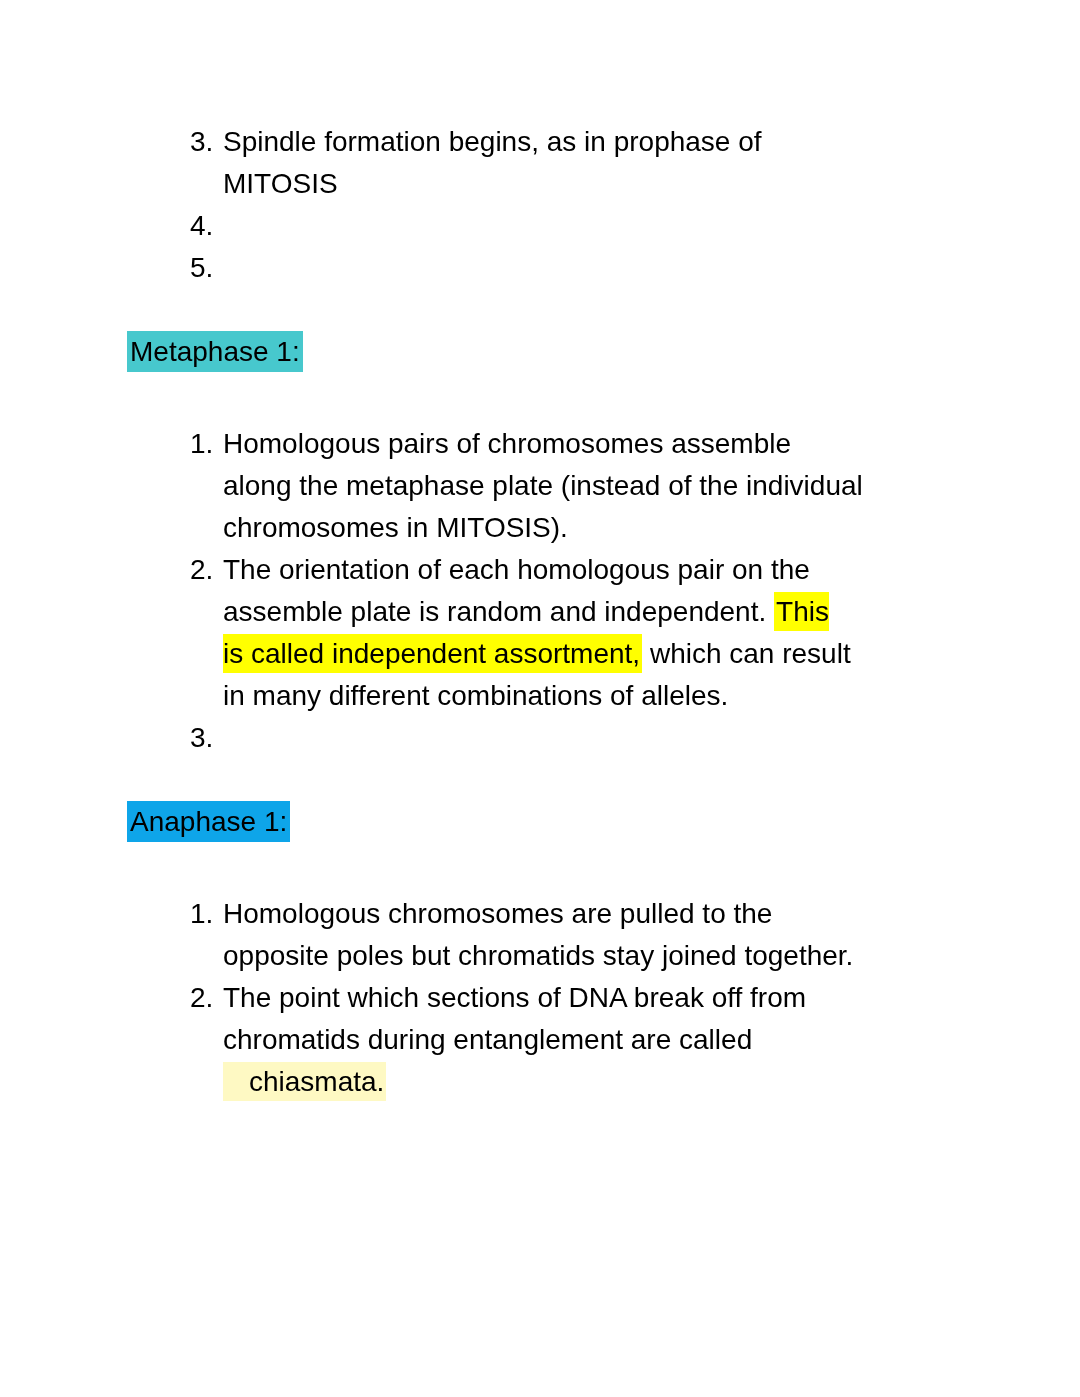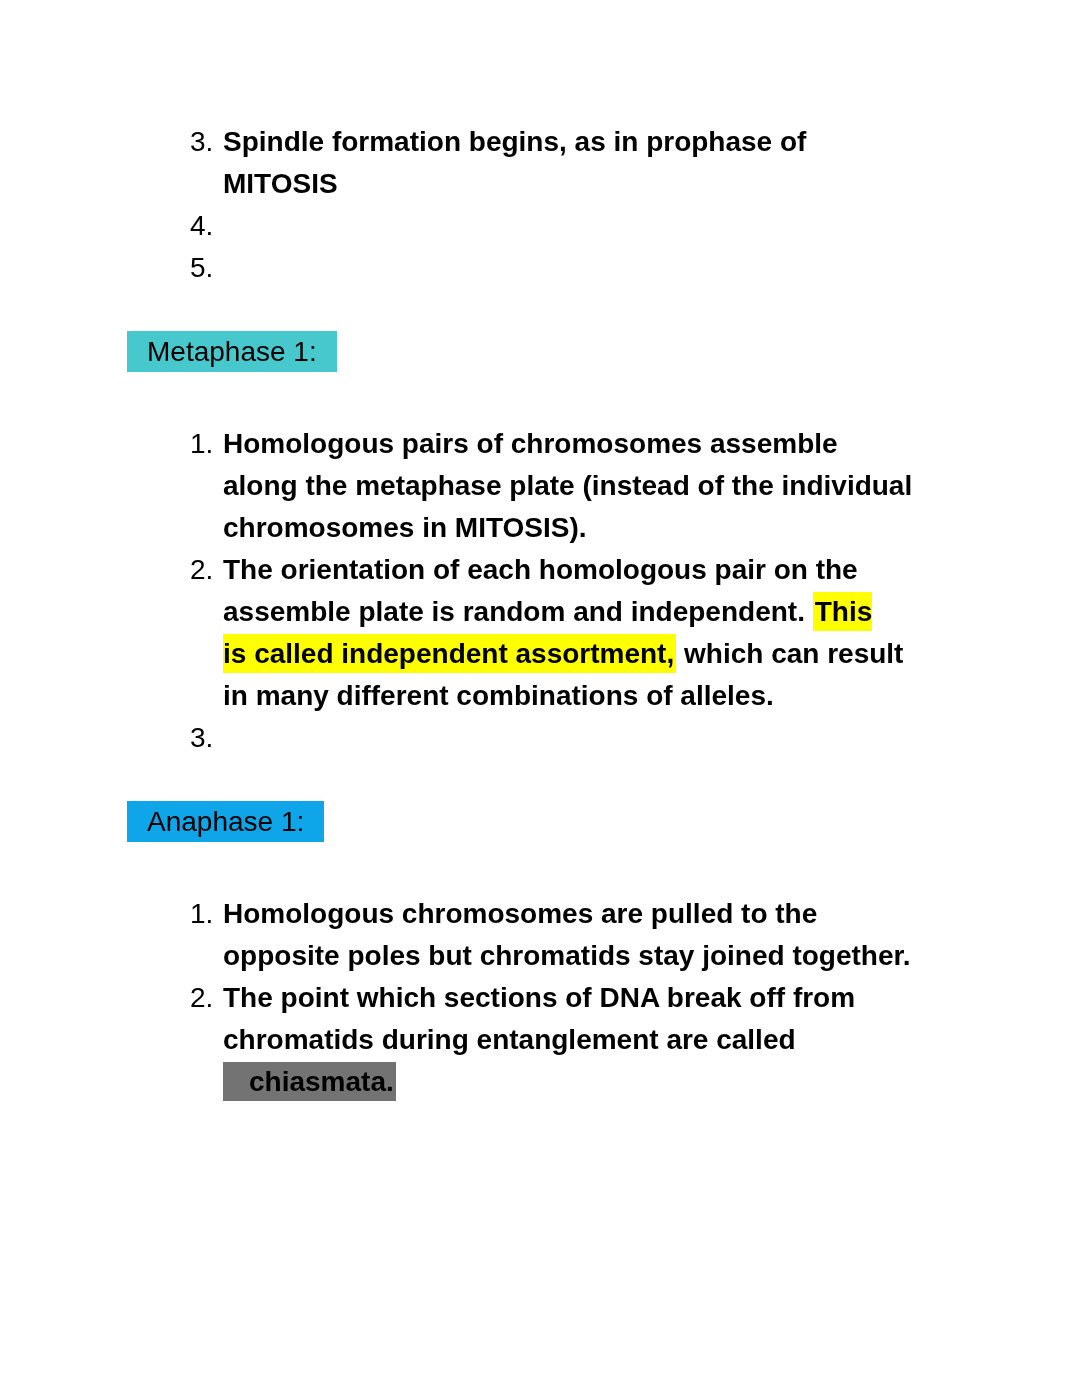--- a/index.html
+++ b/index.html
@@ -12,25 +12,25 @@
     line-height: 42px;
     color: #000000;
     overflow: hidden;
   }
   .doc {
     padding: 121px 20px 0 127px;
     box-sizing: border-box;
     width: 1080px;
   }
   .heading { margin: 42px 0 50px 0; }
-  .hl { padding: 5px 20px; }
+  .hl { padding: 5px 3px; }
   .list { padding-left: 63px; }
   .list-item { display: flex; align-items: flex-start; }
   .item-number { flex: 0 0 33px; }
-  .item-text { white-space: pre-line; font-weight: bold; }
+  .item-text { white-space: pre-line; }
   .hl-inline { padding: 4px 2px; }
 </style>
 </head>
 <body style="background: rgb(255, 255, 255); color: rgb(0, 0, 0);">
 
 <div class="doc" id="doc">
     <div class="list">
       <div class="list-item">
         <div class="item-number">3.</div>
         <div class="item-text"><span>Spindle formation begins, as in prophase of
@@ -66,16 +66,16 @@
     <div class="list">
       <div class="list-item">
         <div class="item-number">1.</div>
         <div class="item-text"><span>Homologous chromosomes are pulled to the
 opposite poles but chromatids stay joined together.</span></div>
       </div>
       <div class="list-item">
         <div class="item-number">2.</div>
         <div class="item-text"><span>The point which sections of DNA break off from
 chromatids during entanglement are called
-</span><span class="hl-inline" style="background-color: #737373; padding-left: 26px;">chiasmata.</span></div>
+</span><span class="hl-inline" style="background-color: #fef9c3; padding-left: 26px;">chiasmata.</span></div>
       </div>
     </div>
   </div>
 
 </body></html>

